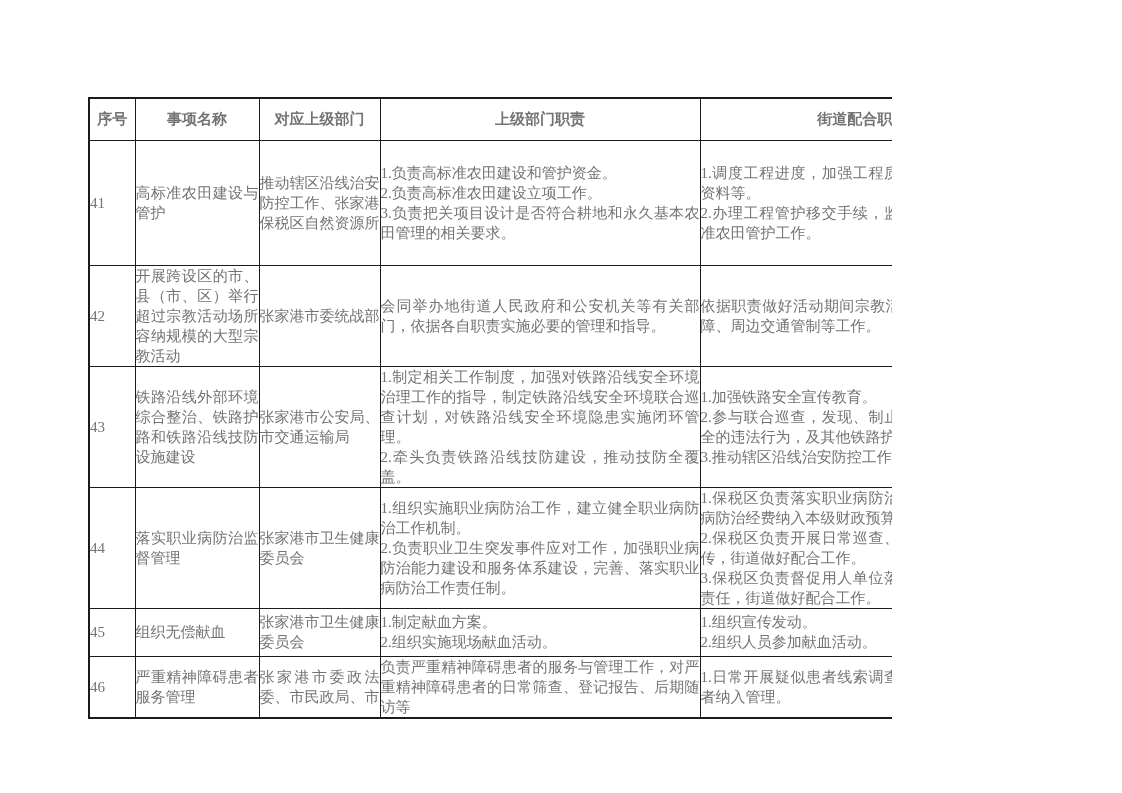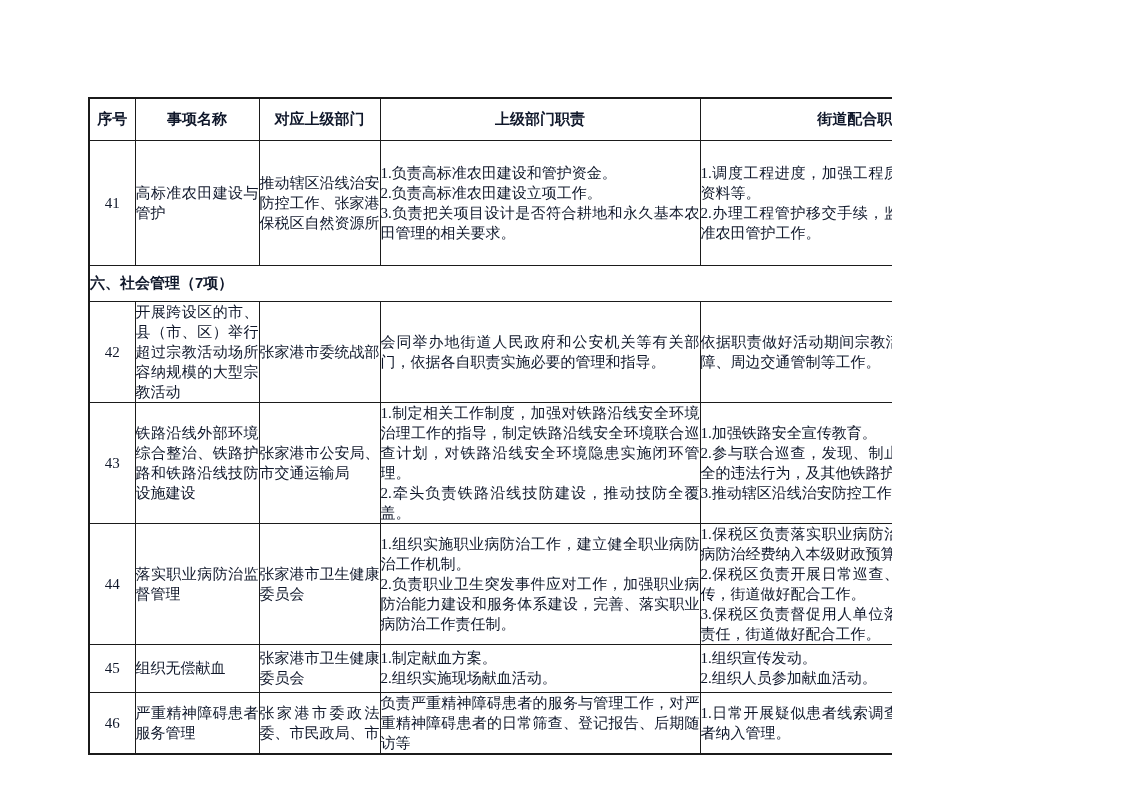--- a/index.html
+++ b/index.html
@@ -6,21 +6,21 @@
     margin: 0;
     padding: 0;
     background: #ffffff;
   }
   .page {
     position: relative;
     width: 892px;
     height: 793px;
     background: #ffffff;
     font-family: "Liberation Serif", "DejaVu Serif", serif;
-    color: #0f172a;
+    color: #737373;
     overflow: hidden;
   }
   table.duties {
     position: absolute;
     left: 88px;
     top: 97px;
     width: 936px;
     border-collapse: collapse;
     table-layout: fixed;
   }
@@ -50,21 +50,20 @@
   tr.rh-45      { height: 48px;  }
   tr.rh-46      { height: 44px;  }
 
   th.head-cell {
     font-family: "Liberation Sans", "DejaVu Sans", sans-serif;
     font-weight: bold;
     text-align: center;
     font-size: 15px;
   }
   td.seq-cell {
-    text-align: center;
   }
   td.name-cell {
     text-align: justify;
     padding: 4px 8px;
   }
   td.dept-cell {
     text-align: justify;
     padding: 4px 6px;
   }
   td.duty-cell {
@@ -115,23 +114,20 @@
       <tr class="rh-41">
         <td class="seq-cell">41</td>
         <td class="name-cell">高标准农田建设与管护</td>
         <td class="dept-cell">推动辖区沿线治安防控工作、张家港保税区自然资源所</td>
         <td class="duty-cell">1.负责高标准农田建设和管护资金。
 2.负责高标准农田建设立项工作。
 3.负责把关项目设计是否符合耕地和永久基本农田管理的相关要求。</td>
         <td class="duty-cell">1.调度工程进度，加强工程质量把关，收集台账资料等。
 2.办理工程管护移交手续，监督相关村做好高标准农田管护工作。</td>
       </tr>
-      <tr class="rh-sec">
-        <td class="section-cell" colspan="5">六、社会管理（7项）</td>
-      </tr>
       <tr class="rh-42">
         <td class="seq-cell">42</td>
         <td class="name-cell">开展跨设区的市、县（市、区）举行超过宗教活动场所容纳规模的大型宗教活动</td>
         <td class="dept-cell">张家港市委统战部</td>
         <td class="duty-cell">会同举办地街道人民政府和公安机关等有关部门，依据各自职责实施必要的管理和指导。</td>
         <td class="duty-cell">依据职责做好活动期间宗教活动场所内外安全保障、周边交通管制等工作。</td>
       </tr>
       <tr class="rh-43">
         <td class="seq-cell">43</td>
         <td class="name-cell">铁路沿线外部环境综合整治、铁路护路和铁路沿线技防设施建设</td>

